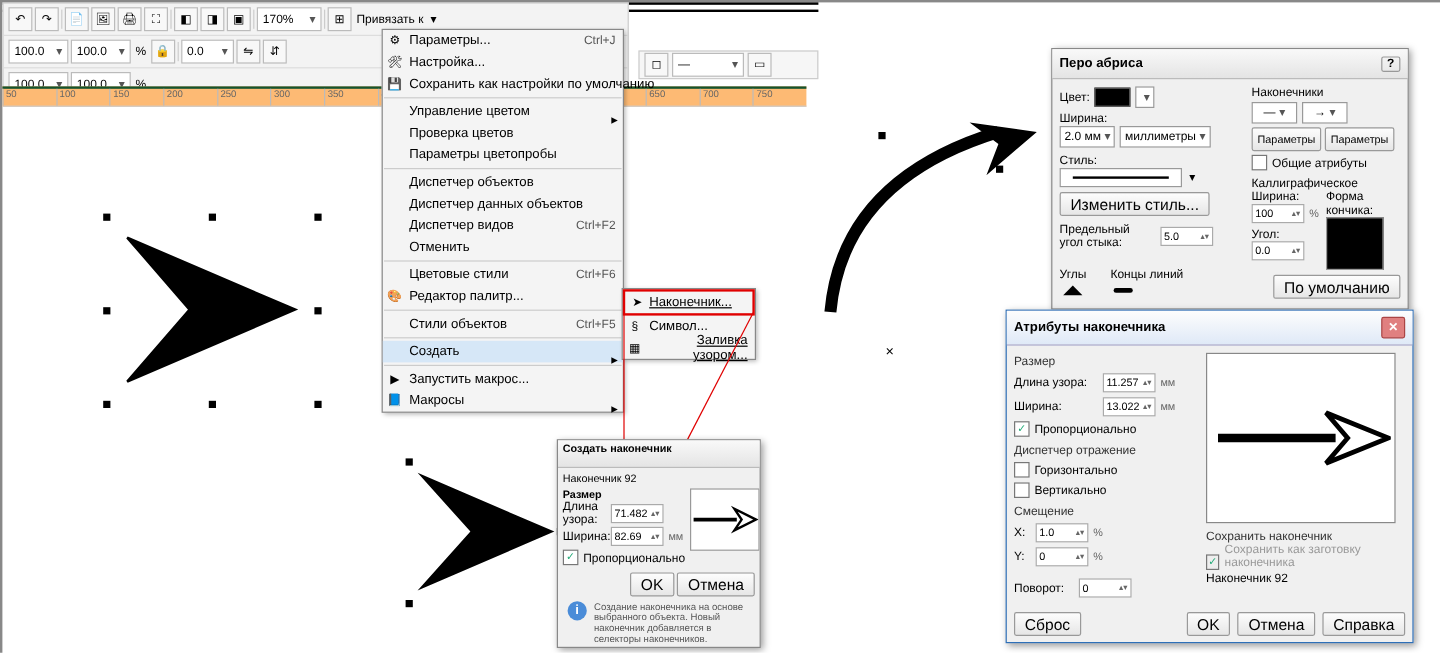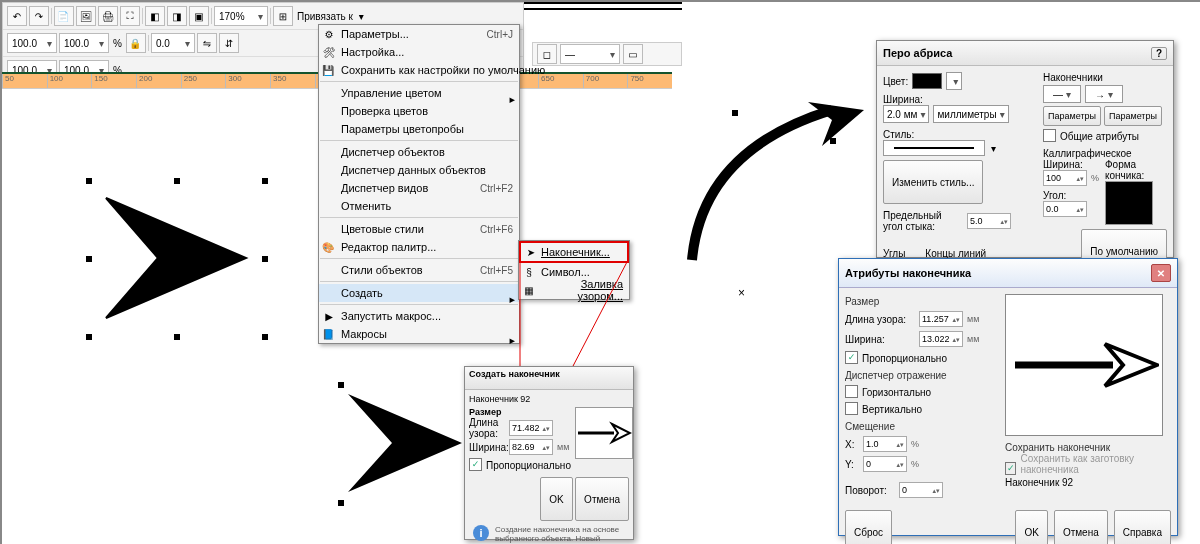--- a/index.html
+++ b/index.html
@@ -26,21 +26,21 @@
 .menu-ico{position:absolute;left:2px;top:2px;width:16px;height:14px;display:flex;align-items:center;justify-content:center;font-size:10px}
 .submenu{position:absolute;left:516px;top:238px;width:110px;background:#f4f4f4;border:1px solid #888;box-shadow:2px 2px 4px rgba(0,0,0,0.3)}
 .sub-item{height:18px;display:flex;align-items:center;padding:0 6px 0 22px;position:relative}
 .sub-item.hl{border:2px solid #e00000;padding:0 4px 0 20px}
 
 .smDialog{position:absolute;left:462px;top:364px;width:168px;height:172px;background:#f0f0f0;border:1px solid #888;box-shadow:2px 2px 6px rgba(0,0,0,0.4);font-size:9px}
 .smDialog .title{background:linear-gradient(#f9f9f9,#e4e4e4);height:18px;border-bottom:1px solid #bbb;padding:2px 4px;font-weight:bold}
 .smDialog .body{padding:4px}
 .numIn{display:inline-flex;align-items:center;border:1px solid #aaa;background:#fff;height:14px;padding:0 2px;font-size:9px;width:38px;justify-content:space-between}
 .numIn::after{content:"▴▾";font-size:7px;line-height:7px;color:#666;display:inline-block;width:8px;text-align:center}
-.btn{background:linear-gradient(#fdfdfd,#e6e6e6);border:1px solid #999;border-radius:2px;height:18px;padding:12px 8px;font-size:10px;display:inline-flex;align-items:center}
+.btn{background:linear-gradient(#fdfdfd,#e6e6e6);border:1px solid #999;border-radius:2px;height:18px;padding:0 8px;font-size:13px;display:inline-flex;align-items:center}
 .preview{border:1px solid #999;background:#fff;display:flex;align-items:center;justify-content:center}
 
 .penDialog{position:absolute;left:874px;top:38px;width:296px;height:216px;background:#f0f0f0;border:1px solid #888;box-shadow:2px 2px 6px rgba(0,0,0,0.4)}
 .penDialog .title{background:linear-gradient(#f9f9f9,#e4e4e4);height:20px;border-bottom:1px solid #bbb;padding:2px 6px;font-weight:bold;display:flex;align-items:center;justify-content:space-between}
 .penDialog .body{padding:6px;display:grid;grid-template-columns:150px 1fr;gap:4px 10px}
 .lbl{font-size:10px;color:#000}
 .swatch{display:inline-block;width:28px;height:14px;background:#000;border:1px solid #666;vertical-align:middle}
 .dropBtn{display:inline-flex;align-items:center;border:1px solid #999;background:#fff;height:16px;padding:0 3px;font-size:10px}
 .dropBtn::after{content:"▾";margin-left:3px;color:#555}
 .styleLine{width:100px;height:14px;border:1px solid #999;background:#fff;display:flex;align-items:center;justify-content:center}

